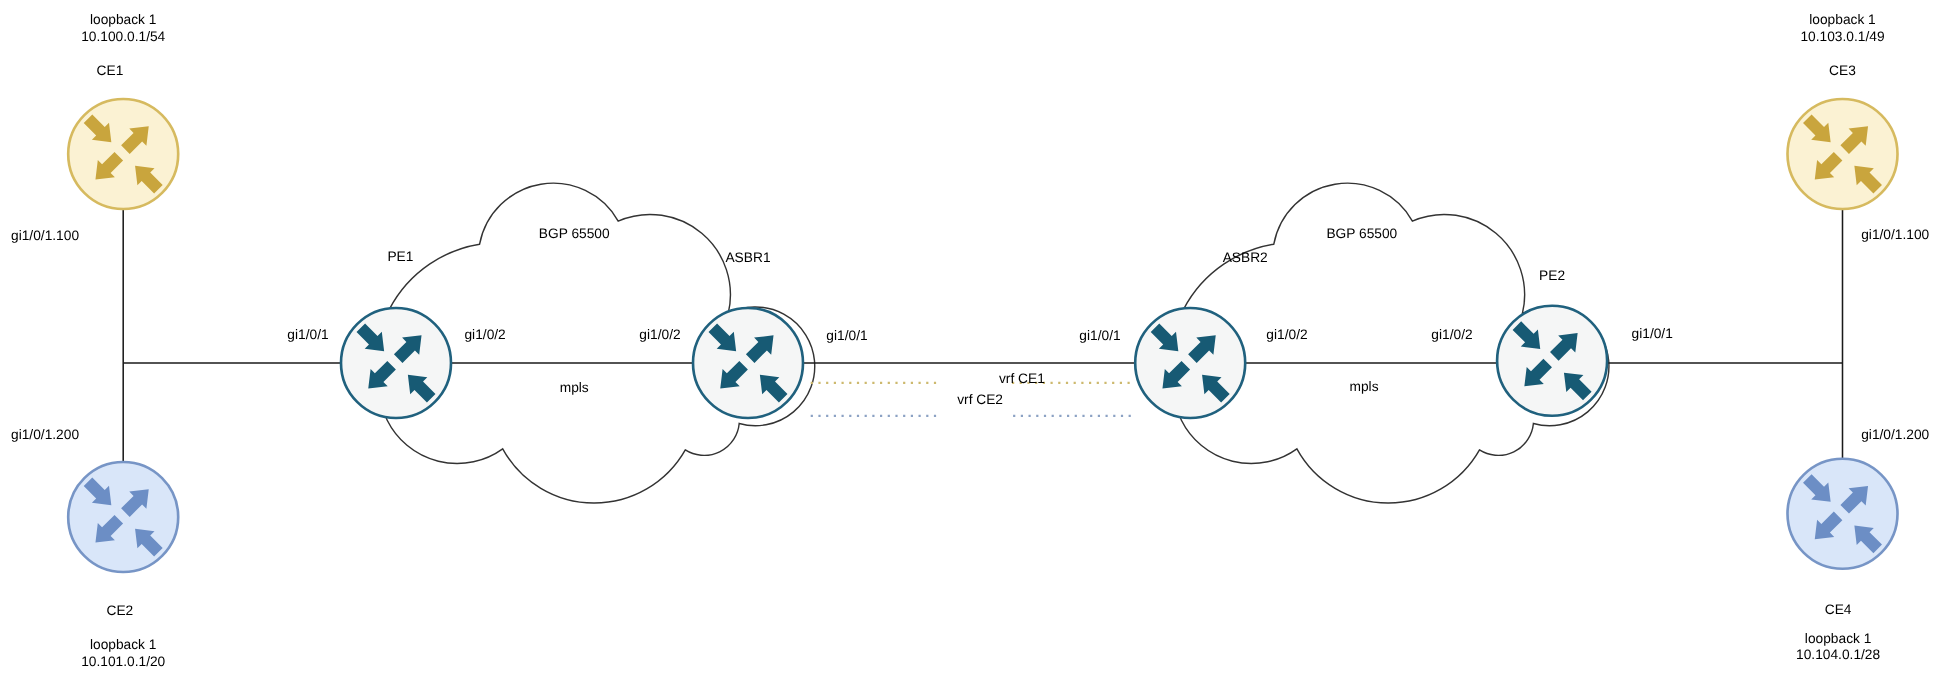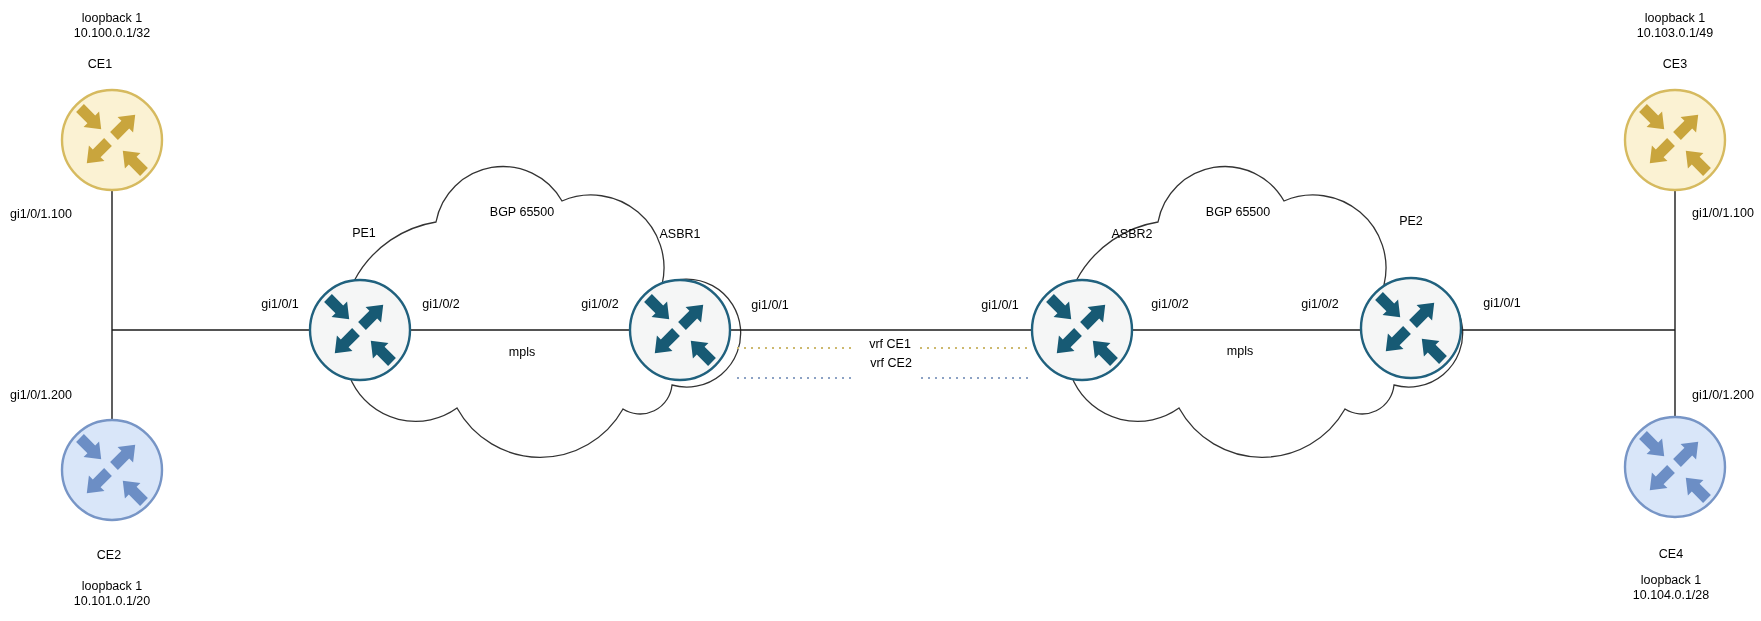--- a/index.html
+++ b/index.html
@@ -96,55 +96,55 @@
       <circle cx="1082" cy="330" r="50"></circle>
       <use href="#router-arrows" class="arrows" transform="translate(1032,280)"></use>
     </g>
     <g class="router router--teal">
       <circle cx="1411" cy="328" r="50"></circle>
       <use href="#router-arrows" class="arrows" transform="translate(1361,278)"></use>
     </g>
   </svg>
 
   <div class="lbl" style="left:112px;top:19px">loopback 1</div>
-  <div class="lbl" style="left:112px;top:34px">10.100.0.1/32</div>
+  <div class="lbl" style="left:112px;top:34px">10.100.0.1/54</div>
   <div class="lbl" style="left:100px;top:65px">CE1</div>
 
   <div class="lbl" style="left:109px;top:556px">CE2</div>
   <div class="lbl" style="left:112px;top:587px">loopback 1</div>
   <div class="lbl" style="left:112px;top:602px">10.101.0.1/20</div>
 
   <div class="lbl" style="left:1675px;top:19px">loopback 1</div>
   <div class="lbl" style="left:1675px;top:34px">10.103.0.1/49</div>
   <div class="lbl" style="left:1675px;top:65px">CE3</div>
 
   <div class="lbl" style="left:1671px;top:555px">CE4</div>
   <div class="lbl" style="left:1671px;top:581px">loopback 1</div>
   <div class="lbl" style="left:1671px;top:596px">10.104.0.1/28</div>
 
   <div class="lbl" style="left:364px;top:234px">PE1</div>
   <div class="lbl" style="left:680px;top:235px">ASBR1</div>
   <div class="lbl" style="left:1132px;top:235px">ASBR2</div>
-  <div class="lbl" style="left:1411px;top:222px">PE2</div>
+  <div class="lbl" style="left:1411px;top:251px">PE2</div>
 
   <div class="lbl" style="left:522px;top:213px">BGP 65500</div>
   <div class="lbl" style="left:522px;top:353px">mpls</div>
   <div class="lbl" style="left:1238px;top:213px">BGP 65500</div>
   <div class="lbl" style="left:1240px;top:352px">mpls</div>
 
   <div class="lbl" style="left:280px;top:305px">gi1/0/1</div>
   <div class="lbl" style="left:441px;top:305px">gi1/0/2</div>
   <div class="lbl" style="left:600px;top:305px">gi1/0/2</div>
   <div class="lbl" style="left:770px;top:306px">gi1/0/1</div>
   <div class="lbl" style="left:1000px;top:306px">gi1/0/1</div>
   <div class="lbl" style="left:1170px;top:305px">gi1/0/2</div>
   <div class="lbl" style="left:1320px;top:305px">gi1/0/2</div>
   <div class="lbl" style="left:1502px;top:304px">gi1/0/1</div>
 
   <div class="lbl lbl--left" style="left:10px;top:215px">gi1/0/1.100</div>
   <div class="lbl lbl--left" style="left:10px;top:396px">gi1/0/1.200</div>
   <div class="lbl lbl--left" style="left:1692px;top:214px">gi1/0/1.100</div>
   <div class="lbl lbl--left" style="left:1692px;top:396px">gi1/0/1.200</div>
 
-  <div class="lbl" style="left:890px;top:345px">vrf CE1</div>
+  <div class="lbl" style="left:929px;top:345px">vrf CE1</div>
   <div class="lbl" style="left:891px;top:364px">vrf CE2</div>
 
 </div>
 
 </body></html>

